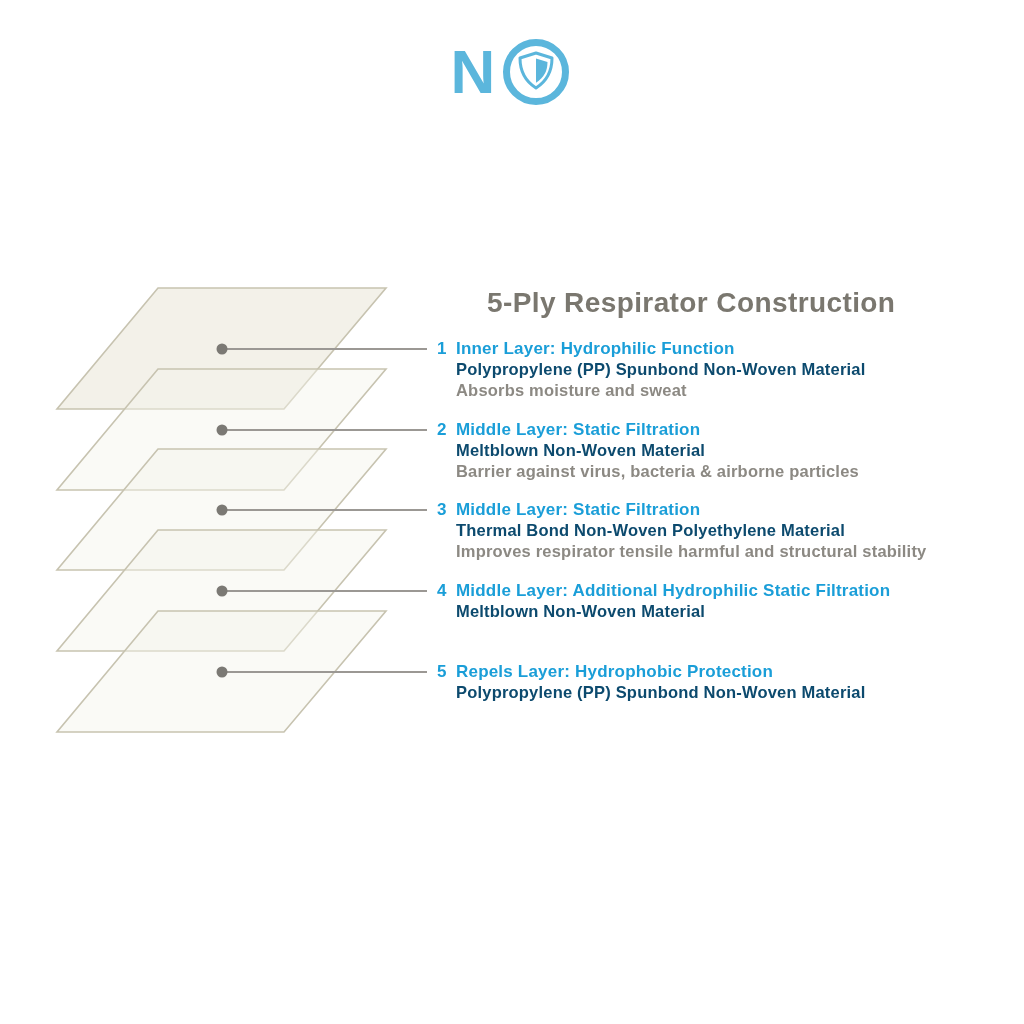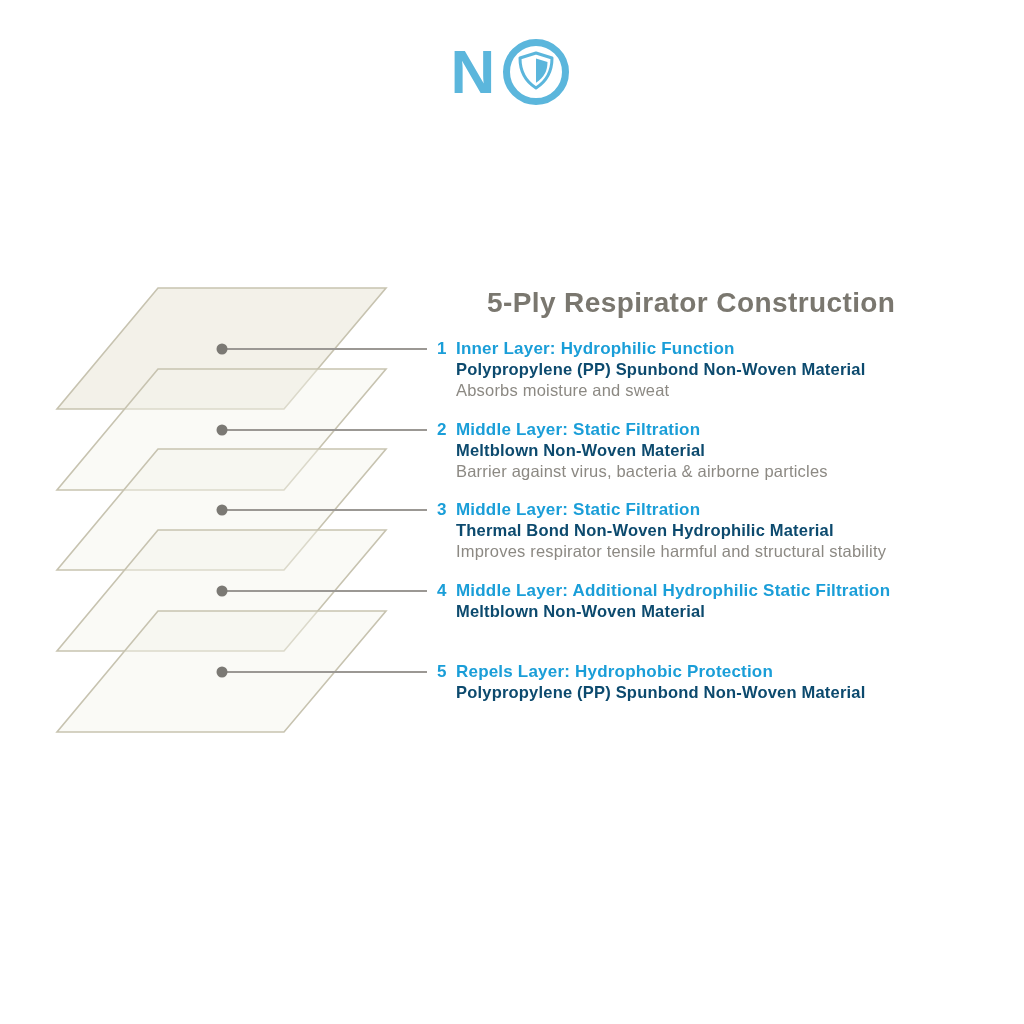--- a/index.html
+++ b/index.html
@@ -45,21 +45,21 @@
   .item-text { margin-left: 5px; }
   .item-title {
     color: #1a9ed8; font-size: 17px; font-weight: bold;
     line-height: 21px; white-space: nowrap; letter-spacing: 0.2px;
   }
   .item-material {
     color: #0c4a6e; font-size: 16.5px; font-weight: bold;
     line-height: 20.5px; white-space: nowrap; letter-spacing: 0.2px;
   }
   .item-function {
-    color: #8c8983; font-size: 16.5px; font-weight: normal;
+    color: #8c8983; font-size: 16.5px; font-weight: bold;
     line-height: 20.5px; white-space: nowrap; letter-spacing: 0.2px;
   }
 </style>
 </head>
 <body>
 
 <div class="canvas">
 
   <div class="logo">
     <span class="logo-text">N</span>
@@ -108,21 +108,21 @@
       <div class="item-title">Middle Layer: Static Filtration</div>
       <div class="item-material">Meltblown Non-Woven Material</div>
       <div class="item-function">Barrier against virus, bacteria &amp; airborne particles</div>
     </div>
   </div>
 
   <div class="item" style="top:499px">
     <div class="item-num">3</div>
     <div class="item-text">
       <div class="item-title">Middle Layer: Static Filtration</div>
-      <div class="item-material">Thermal Bond Non-Woven Hydrophilic Material</div>
+      <div class="item-material">Thermal Bond Non-Woven Polyethylene Material</div>
       <div class="item-function">Improves respirator tensile harmful and structural stability</div>
     </div>
   </div>
 
   <div class="item" style="top:580px">
     <div class="item-num">4</div>
     <div class="item-text">
       <div class="item-title">Middle Layer: Additional Hydrophilic Static Filtration</div>
       <div class="item-material">Meltblown Non-Woven Material</div>
     </div>

